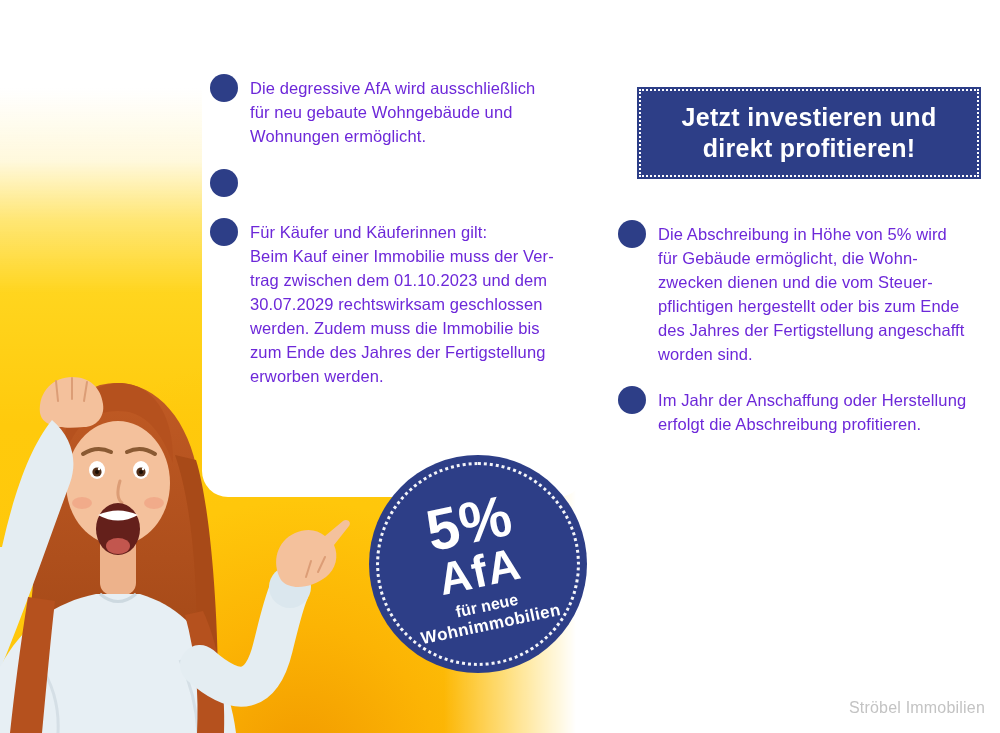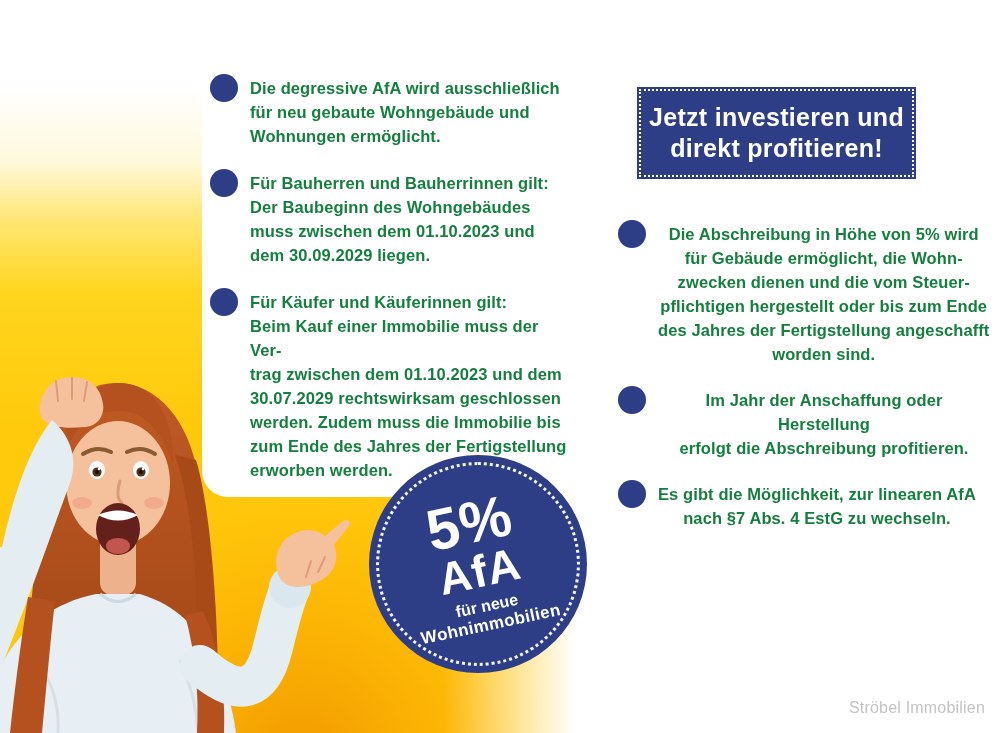--- a/index.html
+++ b/index.html
@@ -47,46 +47,46 @@
   }
 
   
   .bullet-row { display:flex; align-items:flex-start; margin-bottom:23px; }
   .bullet-dot {
     width:28px; height:28px; border-radius:50%;
     background:#2d3e87; flex-shrink:0;
     margin-right:12px; margin-top:-2px;
   }
   .bullet-text {
-    font-size:16.5px; line-height:24px; color:#15803d;
-    white-space:pre-line; letter-spacing:0.1px;font-weight:bold;
+    font-size:16.5px; line-height:24px; color:#6d28d9;
+    white-space:pre-line; letter-spacing:0.1px;
   }
 
   
   .headline-box {
     position:absolute; left:637px; top:87px;
-    width:279px; height:92px;
+    width:344px; height:92px;
     background:#2d3e87; padding:2px;
     z-index:3;
   }
   .headline-inner {
     width:100%; height:100%;
     border:2px dotted #ffffff;
     display:flex; align-items:center; justify-content:center;
   }
   .headline-text {
     color:#ffffff; font-weight:bold; font-size:25px; line-height:31px;
     text-align:center; white-space:pre-line; letter-spacing:0.3px;
   }
 
   
   .right-col {
     position:absolute; left:618px; top:222px; width:372px; z-index:3;
   }
-  .right-col .bullet-row { margin-bottom:22px;text-align:center; }
+  .right-col .bullet-row { margin-bottom:22px; }
 
   
   .badge {
     position:absolute; left:369px; top:455px;
     width:218px; height:218px; border-radius:50%;
     background:#2d3e87; z-index:4;
   }
   .badge-ring {
     position:absolute; inset:7px; border-radius:50%;
     border:3px dotted rgba(255,255,255,0.95);
@@ -177,24 +177,20 @@
 
   <div class="card">
     <div class="bullet-row">
       <span class="bullet-dot"></span>
       <p class="bullet-text">Die degressive AfA wird ausschließlich
 für neu gebaute Wohngebäude und
 Wohnungen ermöglicht.</p>
     </div>
     <div class="bullet-row">
       <span class="bullet-dot"></span>
-      <p class="bullet-text">Für Bauherren und Bauherrinnen gilt:
-Der Baubeginn des Wohngebäudes
-muss zwischen dem 01.10.2023 und
-dem 30.09.2029 liegen.</p>
     </div>
     <div class="bullet-row">
       <span class="bullet-dot"></span>
       <p class="bullet-text">Für Käufer und Käuferinnen gilt:
 Beim Kauf einer Immobilie muss der Ver-
 trag zwischen dem 01.10.2023 und dem
 30.07.2029 rechtswirksam geschlossen
 werden. Zudem muss die Immobilie bis
 zum Ende des Jahres der Fertigstellung
 erworben werden.</p>
@@ -216,25 +212,20 @@
 zwecken dienen und die vom Steuer-
 pflichtigen hergestellt oder bis zum Ende
 des Jahres der Fertigstellung angeschafft
 worden sind.</p>
     </div>
     <div class="bullet-row">
       <span class="bullet-dot"></span>
       <p class="bullet-text">Im Jahr der Anschaffung oder Herstellung
 erfolgt die Abschreibung profitieren.</p>
     </div>
-    <div class="bullet-row">
-      <span class="bullet-dot"></span>
-      <p class="bullet-text">Es gibt die Möglichkeit, zur linearen AfA
-nach §7 Abs. 4 EstG zu wechseln.</p>
-    </div>
   </div>
 
   <div class="badge">
     <div class="badge-ring"></div>
     <div class="badge-content">
       <div class="badge-percent">5%</div>
       <div class="badge-afa">AfA</div>
       <div class="badge-sub1">für neue</div>
       <div class="badge-sub2">Wohnimmobilien</div>
     </div>

